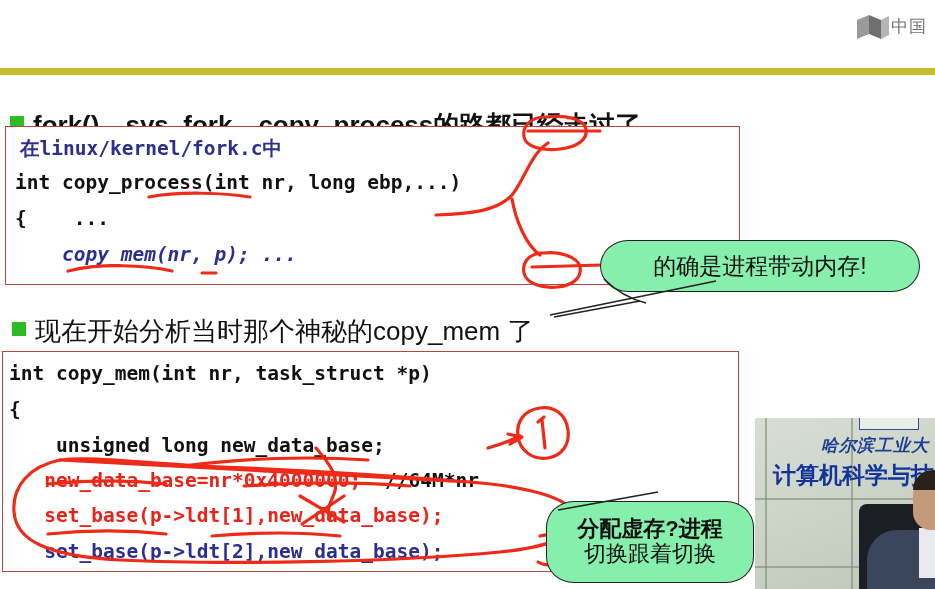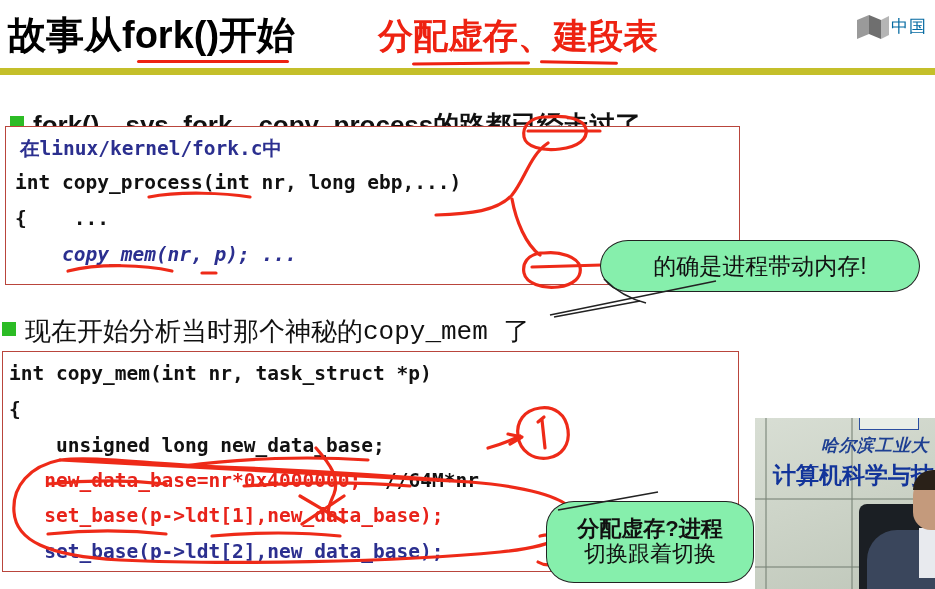--- a/index.html
+++ b/index.html
@@ -24,33 +24,33 @@
   }
   .ul-red{position:absolute;background:#ee2211;height:3px;border-radius:2px;}
   .u1{left:137px;top:56px;width:152px;}
   .u2{left:412px;top:58px;width:118px;transform:rotate(-0.6deg);}
   .u3{left:540px;top:57px;width:78px;transform:rotate(1.2deg);}
   .gold-rule{position:absolute;left:0;top:68px;width:935px;height:7px;background:#c4bf2a;}
 
   
   .logo{position:absolute;left:855px;top:12px;width:75px;height:30px;}
   .logo-cn{
-    position:absolute;left:36px;top:3px;font-size:17px;color:#0369a1;
+    position:absolute;left:36px;top:3px;font-size:17px;color:#737373;
     letter-spacing:1px;font-weight:normal;
   }
 
   
   .bullet{position:absolute;white-space:nowrap;}
   .bullet .sq{
     display:inline-block;width:14px;height:14px;background:#2cbc25;
     vertical-align:middle;margin-right:9px;position:relative;top:-3px;
   }
   .bullet .btxt{font-size:26px;font-weight:bold;color:#111;vertical-align:middle;}
   #bullet1{left:10px;top:90px;margin-top:18px;}
-  #bullet2{left:2px;top:314px;font-family:Liberation Mono, monospace;}
+  #bullet2{left:12px;top:314px;}
   #bullet2 .btxt{font-weight:normal;}
 
   
   .codebox{position:absolute;border:1.5px solid #b9453c;background:#ffffff;}
   #code1{left:5px;top:126px;width:733px;height:157px;}
   #code2{left:2px;top:351px;width:735px;height:219px;}
   .codeline{
     position:absolute;white-space:pre;
     font-family:"DejaVu Sans Mono","Liberation Mono",monospace;
     font-size:19.5px;font-weight:bold;letter-spacing:0px;
@@ -105,27 +105,20 @@
   .v-head{position:absolute;left:158px;top:56px;width:48px;height:56px;background:#c49a7c;border-radius:22px 22px 18px 18px;}
   .v-hair{position:absolute;left:158px;top:52px;width:48px;height:20px;background:#2a2118;border-radius:20px 20px 0 0;}
   .v-shoulder{position:absolute;left:112px;top:112px;width:96px;height:64px;background:#3a465c;border-radius:30px 12px 0 0;}
   .v-shirt{position:absolute;left:164px;top:110px;width:22px;height:50px;background:#e8eaee;}
 </style>
 </head>
 <body>
 
 <div class="slide">
 
-  <div class="title-row">
-    <div class="title-main">故事从fork()开始</div>
-    <div class="title-sub">分配虚存、建段表</div>
-    <div class="ul-red u1"></div>
-    <div class="ul-red u2"></div>
-    <div class="ul-red u3"></div>
-  </div>
   <div class="gold-rule"></div>
 
   <div class="logo">
     <svg width="36" height="30" viewBox="0 0 36 30">
       <polygon points="2,8 14,3 14,22 2,27" fill="#9a9a9a"></polygon>
       <polygon points="14,3 26,8 26,27 14,22" fill="#6f6f6f"></polygon>
       <polygon points="26,8 34,4 34,23 26,27" fill="#b5b5b5"></polygon>
     </svg>
     <div class="logo-cn">中国</div>
   </div>

